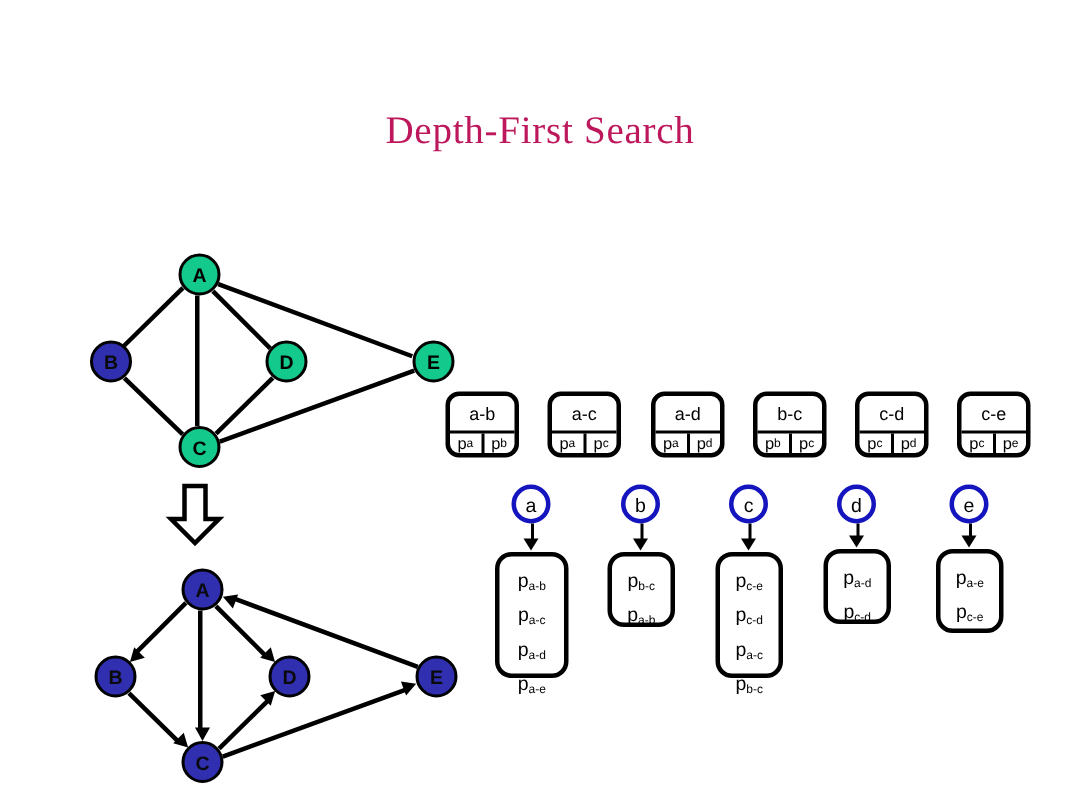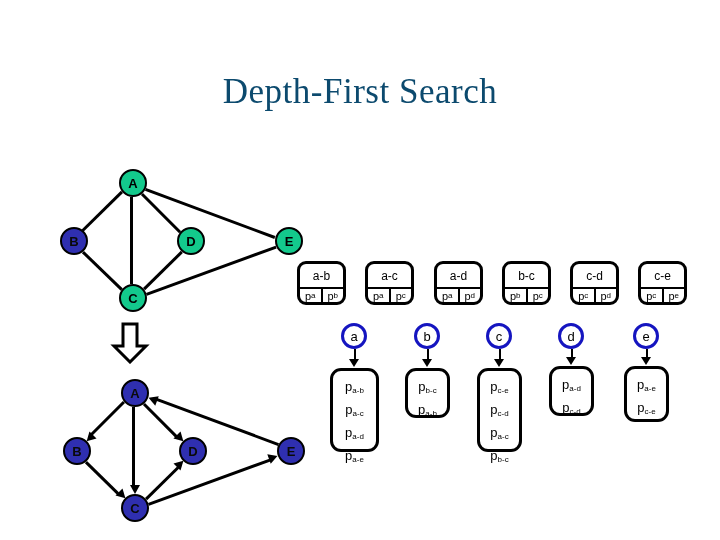--- a/index.html
+++ b/index.html
@@ -15,22 +15,22 @@
     overflow: hidden;
     font-family: "Liberation Sans", sans-serif;
   }
   #title {
     position: absolute;
     left: 0;
     top: 72px;
     width: 720px;
     text-align: center;
     font-family: "Liberation Serif", serif;
-    font-size: 35px;
-    color: #0c4a6e;
+    font-size: 26px;
+    color: #be185d;
     letter-spacing: 0.5px;
   }
   
   .node {
     position: absolute;
     width: 28px;
     height: 28px;
     border-radius: 50%;
     border: 2px solid #000000;
     box-sizing: border-box;

